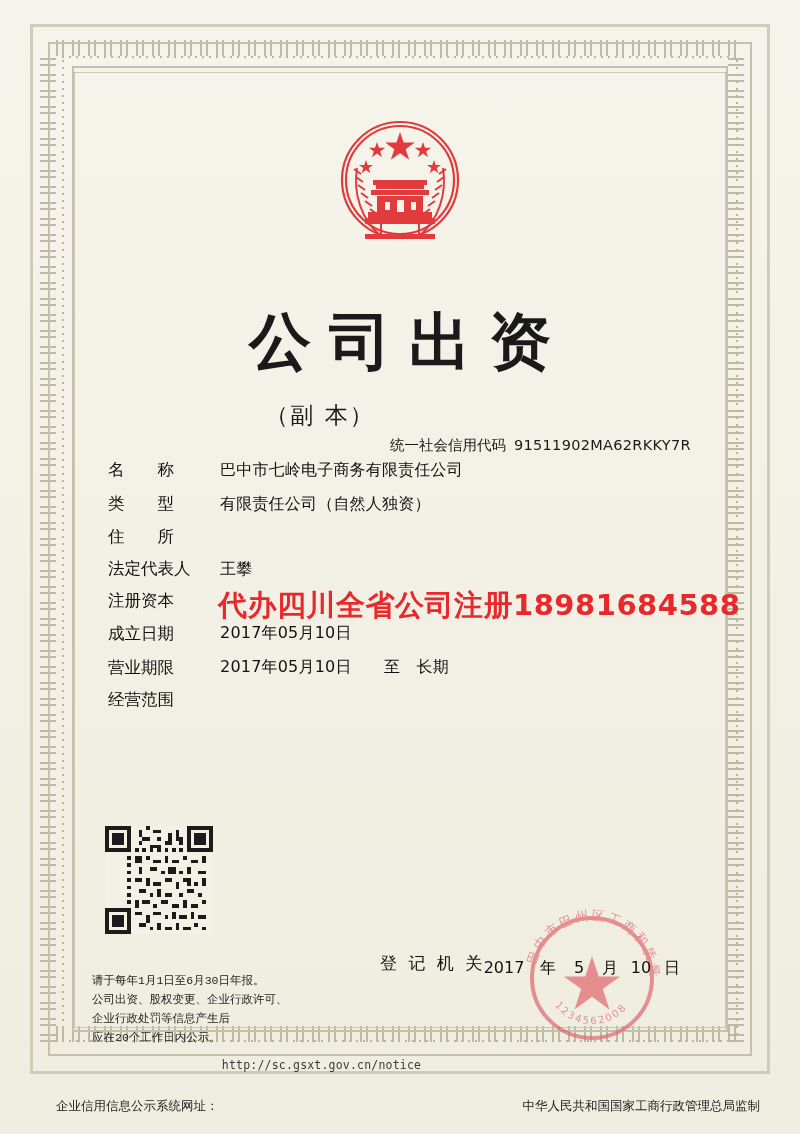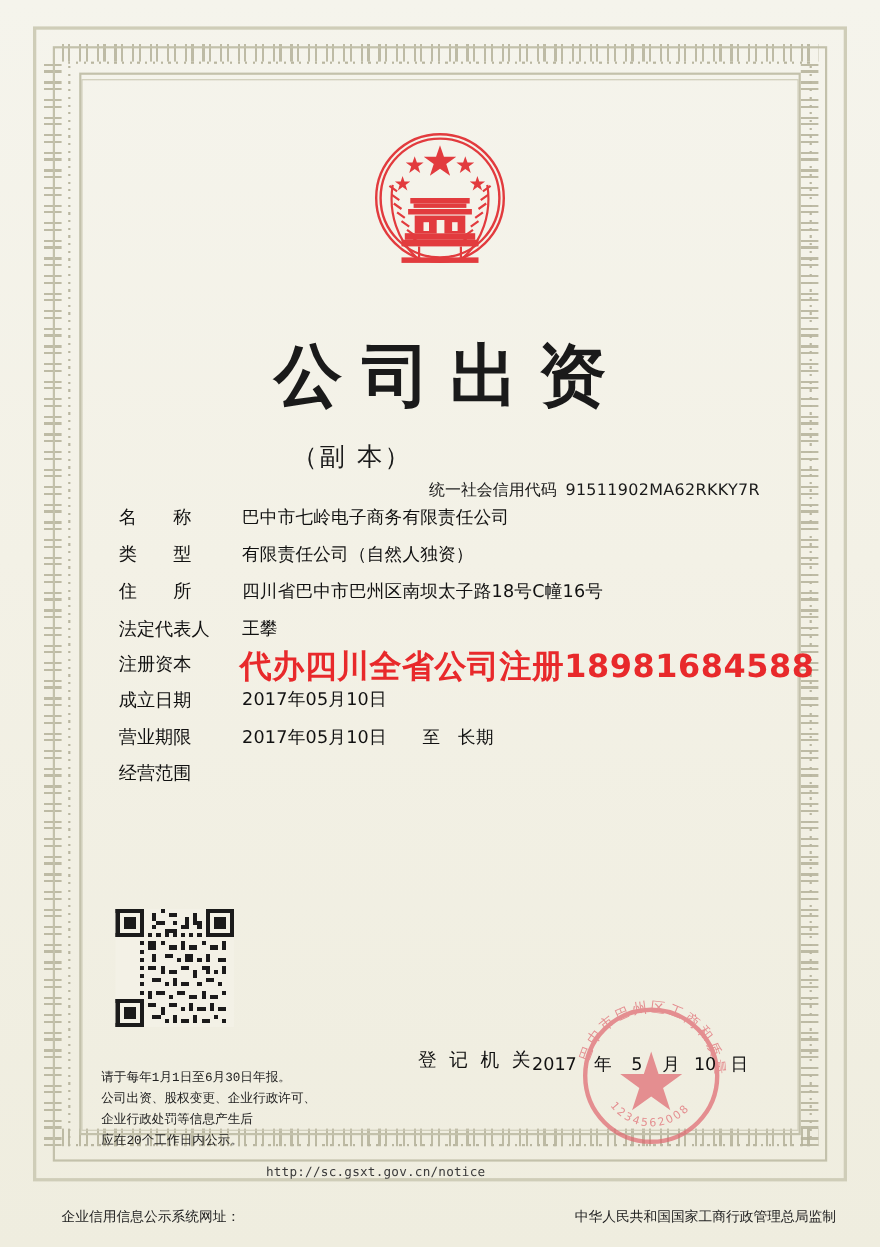--- a/index.html
+++ b/index.html
@@ -225,21 +225,20 @@
   
   #url {
     position: absolute;
     left: 0; top: 1058px;
     width: 643px;
     text-align: center;
     font-family: "DejaVu Sans Mono", monospace;
     font-size: 11.5px;
     color: #3a3a3a;
     letter-spacing: .2px;
-    margin-left: 20px;
   }
 
   
   #bottom-left {
     position: absolute;
     left: 56px; top: 1098px;
     font-family: "DejaVu Sans", sans-serif;
     font-size: 12.5px;
     color: #222;
   }
@@ -318,21 +317,20 @@
     <div class="row">
       <div class="label">名　　称</div>
       <div class="value">巴中市七岭电子商务有限责任公司</div>
     </div>
     <div class="row">
       <div class="label">类　　型</div>
       <div class="value">有限责任公司（自然人独资）</div>
     </div>
     <div class="row">
       <div class="label">住　　所</div>
-      <div class="value">四川省巴中市巴州区南坝太子路18号C幢16号</div>
     </div>
     <div class="row">
       <div class="label">法定代表人</div>
       <div class="value">王攀</div>
     </div>
     <div class="row">
       <div class="label">注册资本</div>
       <div class="value"></div>
     </div>
     <div class="row">

